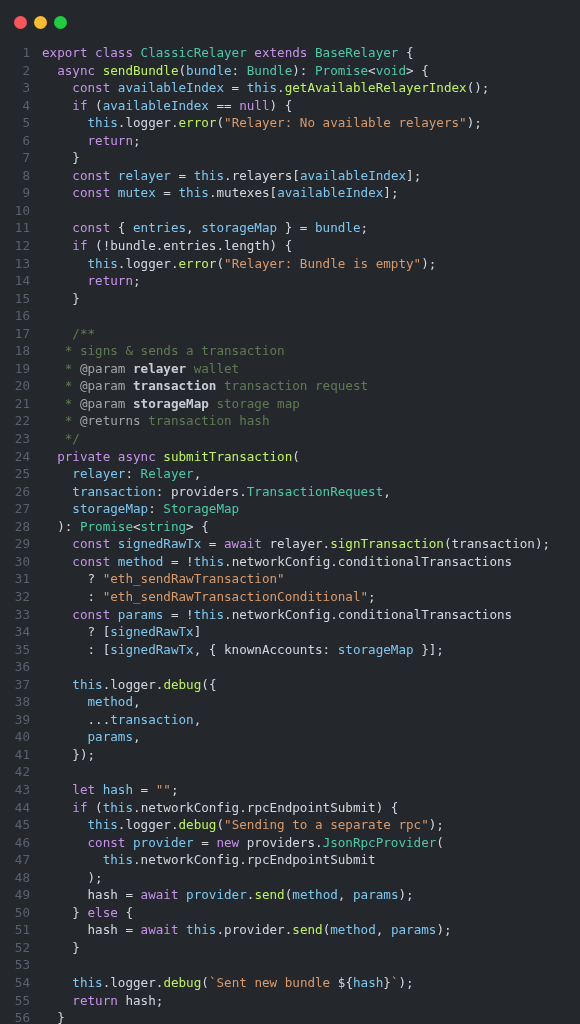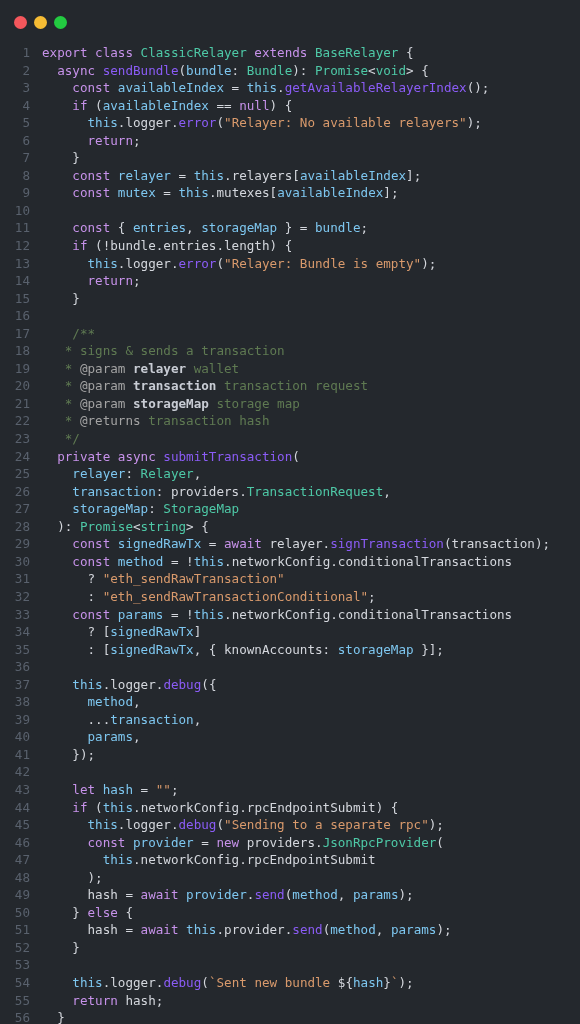--- a/index.html
+++ b/index.html
@@ -56,21 +56,21 @@
     text-align: right;
     color: #59616d;
     margin-right: 12px;
     user-select: none;
   }
   .src { white-space: pre; }
 
   
   .kw   { color: #c792ea; }            
   .cls  { color: #4ec9a7; }            
-  .fn   { color: #8b5cf6; }            
+  .fn   { color: #bef264; }            
   .var  { color: #7ec7f0; }            
   .pln  { color: #d4d7dd; }            
   .str  { color: #d99a6c; }            
   .cmt  { color: #5f7a52; }            
   .cmtk { color: #a3a3a3; }            
   .cmtn { color: #c8ccd4; font-weight: bold; }
 </style>
 </head>
 <body>
 

